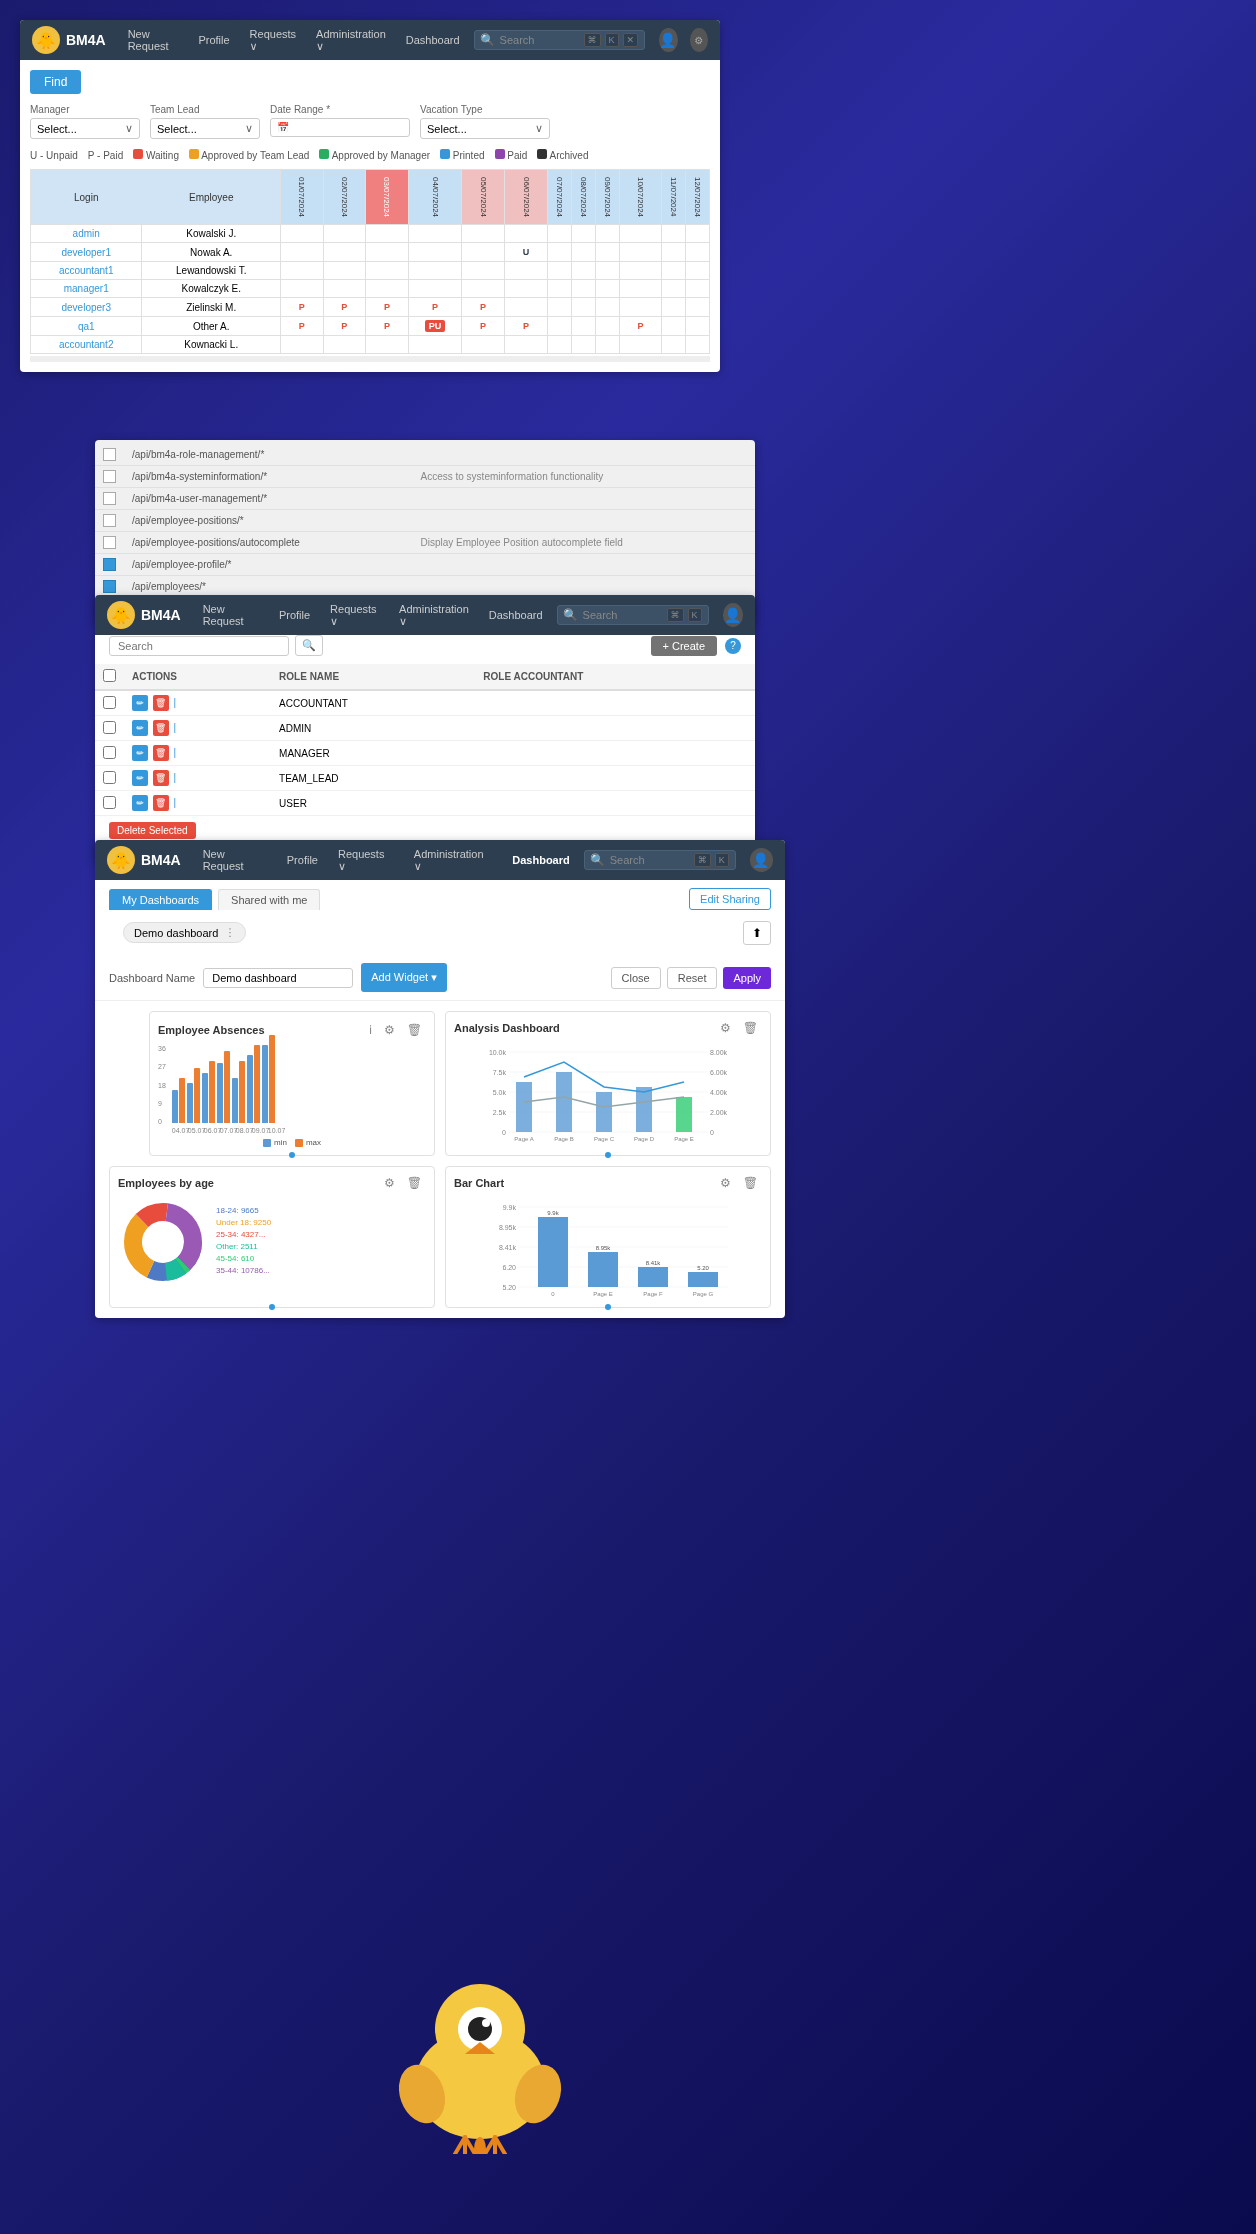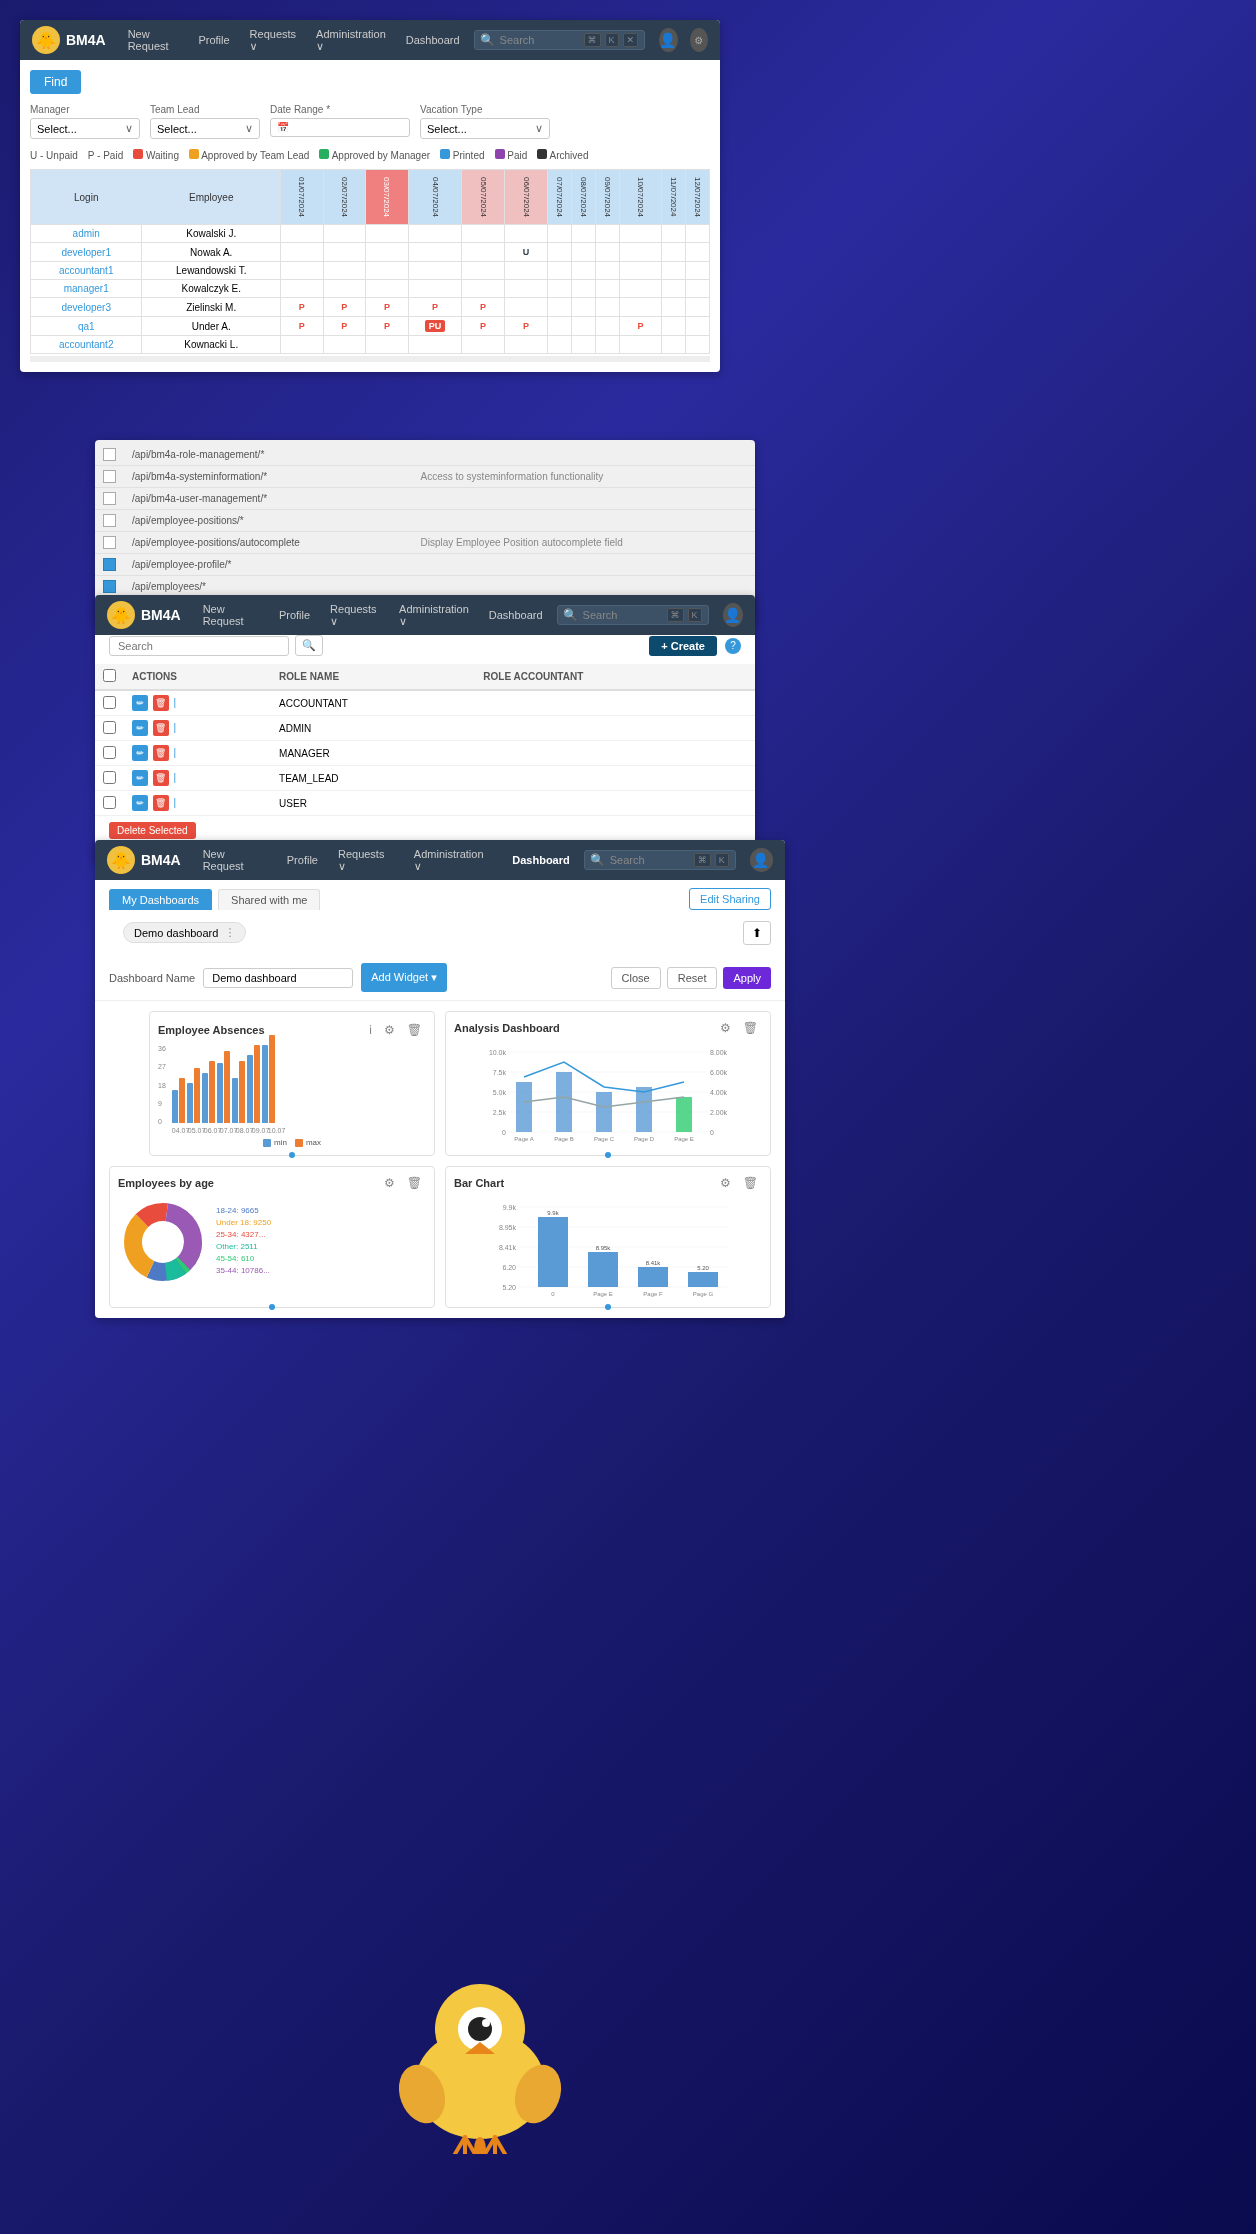--- a/index.html
+++ b/index.html
@@ -361,32 +361,31 @@
     .role-search-btn {
       background: #fff;
       border: 1px solid #ccc;
       border-radius: 3px;
       padding: 3px 6px;
       cursor: pointer;
       font-size: 11px;
     }
 
     .create-btn {
-      background: #0c4a6e;
+      background: #737373;
       color: #fff;
       border: none;
       padding: 4px 12px;
       border-radius: 3px;
       cursor: pointer;
       font-size: 11px;
       margin-left: auto;
       display: flex;
       align-items: center;
       gap: 4px;
-      font-weight: bold;
     }
 
     .role-table {
       width: 100%;
       border-collapse: collapse;
       font-size: 10px;
     }
 
     .role-table th {
       background: #f5f5f5;
@@ -838,21 +837,21 @@
             <td></td>
               <td></td>
               <td></td>
               <td></td>
               <td></td>
               <td></td>
               <td></td>
           </tr>
           <tr>
             <td class="login"><a href="#">qa1</a></td>
-            <td>Under A.</td>
+            <td>Other A.</td>
             <td><span class="badge badge-P">P</span></td>
             <td><span class="badge badge-P">P</span></td>
             <td><span class="badge badge-P">P</span></td>
             <td><span class="badge badge-PU">PU</span></td>
             <td><span class="badge badge-P">P</span></td>
             <td><span class="badge badge-P">P</span></td>
             <td></td>
               <td></td>
               <td></td>
             <td><span class="badge badge-P">P</span></td>

